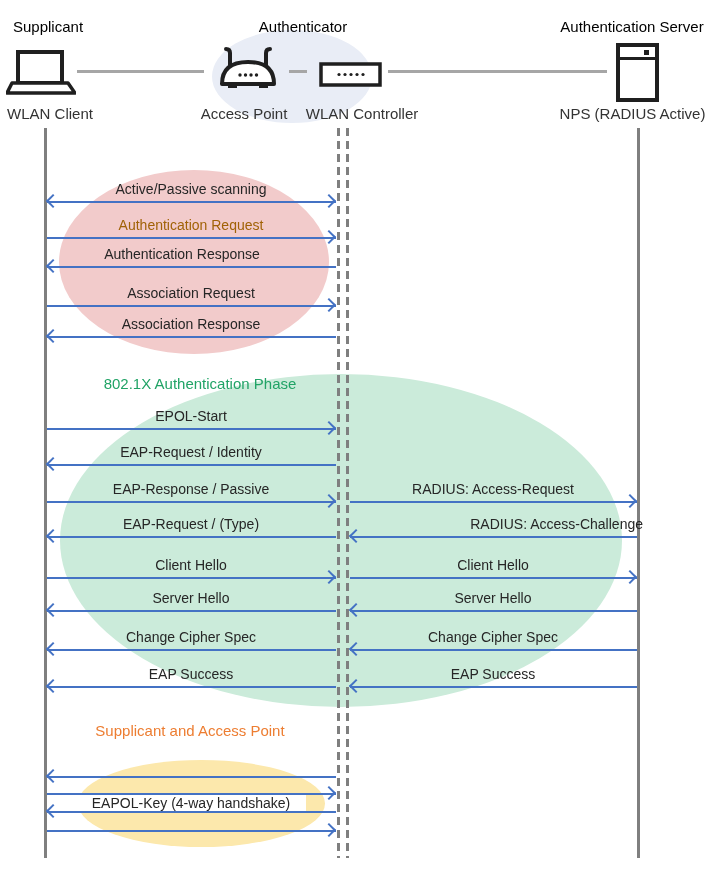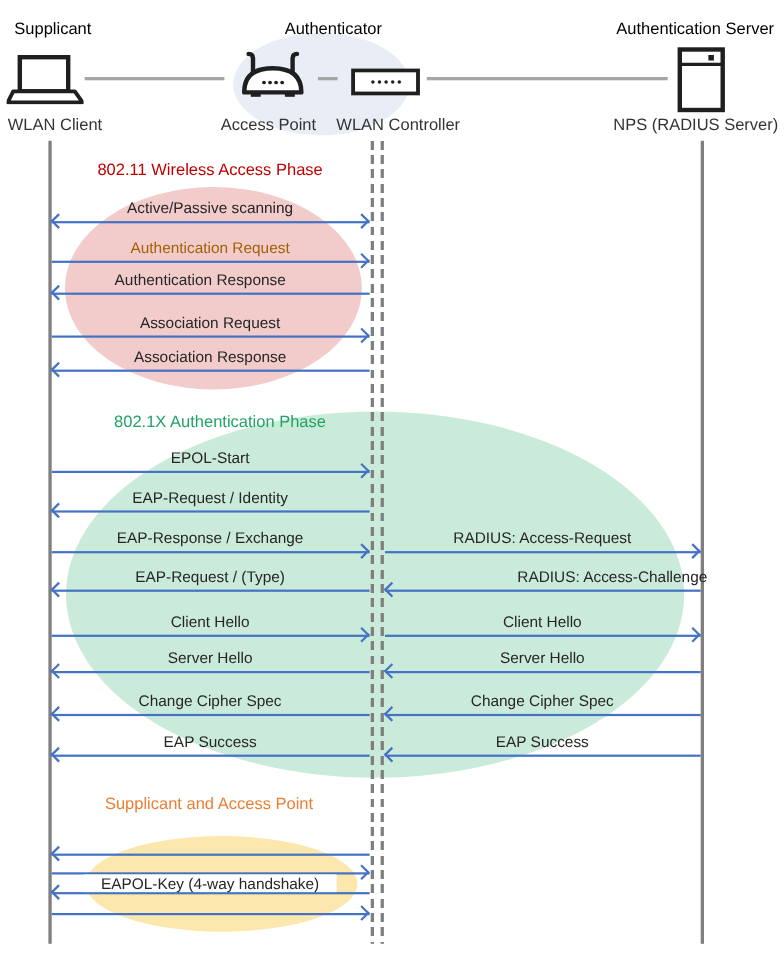--- a/index.html
+++ b/index.html
@@ -98,32 +98,31 @@
     <svg width="45" height="61" viewBox="0 0 45 61">
       <rect x="3" y="3" width="39" height="55" fill="#fff" stroke="#1F1F1F" stroke-width="4"></rect>
       <line x1="3" y1="16.5" x2="42" y2="16.5" stroke="#1F1F1F" stroke-width="3"></line>
       <rect x="29" y="8" width="5" height="5" fill="#1F1F1F"></rect>
     </svg>
   </div>
 
   <div class="node-label nl-client">WLAN Client</div>
   <div class="node-label nl-ap">Access Point</div>
   <div class="node-label nl-controller">WLAN Controller</div>
-  <div class="node-label nl-nps">NPS (RADIUS Server)</div>
+  <div class="node-label nl-nps">NPS (RADIUS Active)</div>
 
   <div class="ellipse e1" style="background: rgb(242, 203, 203);"></div>
   <div class="ellipse e2" style="background: rgb(203, 235, 218);"></div>
   <div class="ellipse e3" style="background: rgb(252, 232, 172);"></div>
 
   <div class="lifeline ll-client" style="background: rgb(127, 127, 127);"></div>
   <div class="lifeline dashed ld1"></div>
   <div class="lifeline dashed ld2"></div>
   <div class="lifeline ll-server" style="background: rgb(127, 127, 127);"></div>
 
-  <div class="phase-title t1" style="color: rgb(192, 0, 0);">802.11 Wireless Access Phase</div>
   <div class="phase-title t2" style="color: rgb(33, 163, 102);">802.1X Authentication Phase</div>
   <div class="phase-title t3" style="color: rgb(237, 125, 49);">
     <div>Supplicant and Access Point</div>
   </div>
 
   <div id="messages">
       <div class="msg-label" style="color: rgb(38, 38, 38); left: 41px; width: 300px; top: 181px;">Active/Passive scanning</div>
       <div class="msg-line" style="background: rgb(68, 114, 196); left: 47px; width: 289px; top: 201px;"></div>
       <div class="head hl" style="border-color: rgb(68, 114, 196); left: 48px; top: 196px;"></div>
       <div class="head hr" style="border-color: rgb(68, 114, 196); left: 324px; top: 196px;"></div>
@@ -138,21 +137,21 @@
       <div class="head hr" style="border-color: rgb(68, 114, 196); left: 324px; top: 300px;"></div>
       <div class="msg-label" style="color: rgb(38, 38, 38); left: 41px; width: 300px; top: 316px;">Association Response</div>
       <div class="msg-line" style="background: rgb(68, 114, 196); left: 47px; width: 289px; top: 336px;"></div>
       <div class="head hl" style="border-color: rgb(68, 114, 196); left: 48px; top: 331px;"></div>
       <div class="msg-label" style="color: rgb(38, 38, 38); left: 41px; width: 300px; top: 408px;">EPOL-Start</div>
       <div class="msg-line" style="background: rgb(68, 114, 196); left: 47px; width: 289px; top: 428px;"></div>
       <div class="head hr" style="border-color: rgb(68, 114, 196); left: 324px; top: 423px;"></div>
       <div class="msg-label" style="color: rgb(38, 38, 38); left: 41px; width: 300px; top: 444px;">EAP-Request / Identity</div>
       <div class="msg-line" style="background: rgb(68, 114, 196); left: 47px; width: 289px; top: 464px;"></div>
       <div class="head hl" style="border-color: rgb(68, 114, 196); left: 48px; top: 459px;"></div>
-      <div class="msg-label" style="color: rgb(38, 38, 38); left: 41px; width: 300px; top: 481px;">EAP-Response / Exchange</div>
+      <div class="msg-label" style="color: rgb(38, 38, 38); left: 41px; width: 300px; top: 481px;">EAP-Response / Passive</div>
       <div class="msg-line" style="background: rgb(68, 114, 196); left: 47px; width: 289px; top: 501px;"></div>
       <div class="head hr" style="border-color: rgb(68, 114, 196); left: 324px; top: 496px;"></div>
       <div class="msg-label" style="color: rgb(38, 38, 38); left: 343px; width: 300px; top: 481px;">RADIUS: Access-Request</div>
       <div class="msg-line" style="background: rgb(68, 114, 196); left: 350px; width: 287px; top: 501px;"></div>
       <div class="head hr" style="border-color: rgb(68, 114, 196); left: 625px; top: 496px;"></div>
       <div class="msg-label" style="color: rgb(38, 38, 38); left: 41px; width: 300px; top: 516px;">EAP-Request / (Type)</div>
       <div class="msg-line" style="background: rgb(68, 114, 196); left: 47px; width: 289px; top: 536px;"></div>
       <div class="head hl" style="border-color: rgb(68, 114, 196); left: 48px; top: 531px;"></div>
       <div class="msg-label" style="color: rgb(38, 38, 38); left: 343px; width: 300px; top: 516px; text-align: right;">RADIUS: Access-Challenge</div>
       <div class="msg-line" style="background: rgb(68, 114, 196); left: 350px; width: 287px; top: 536px;"></div>

